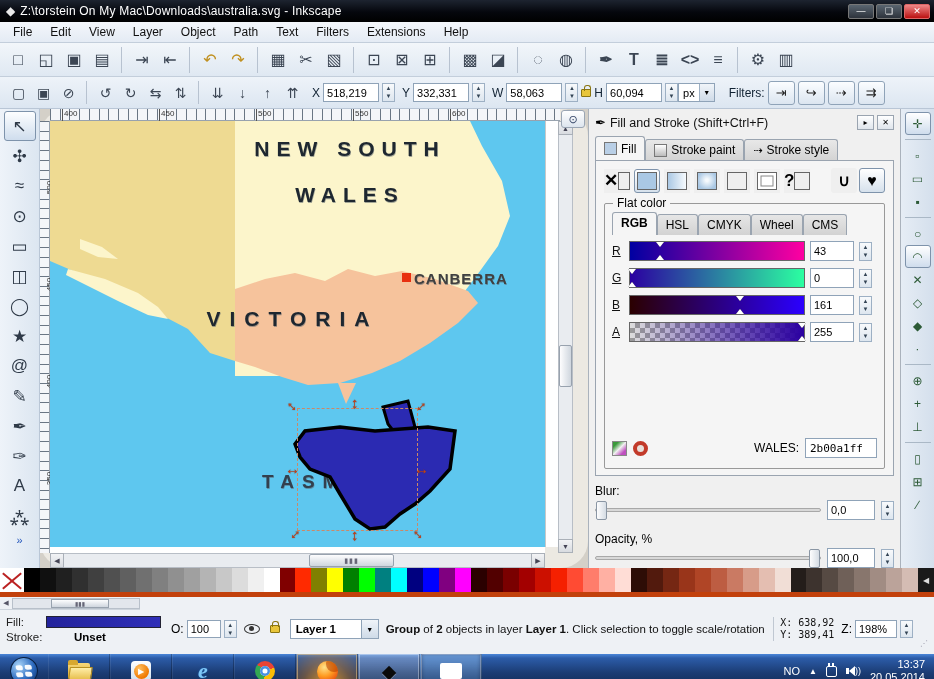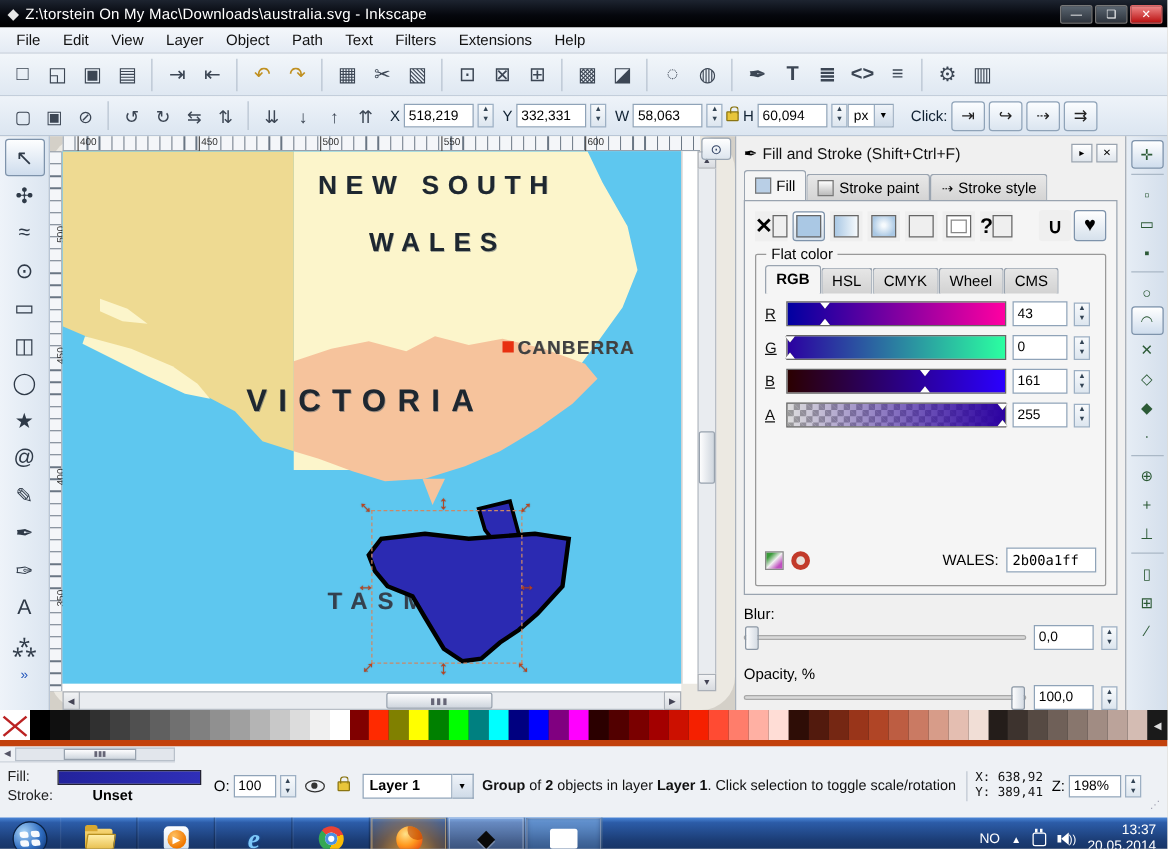--- a/index.html
+++ b/index.html
@@ -49,21 +49,21 @@
     background-image:repeating-linear-gradient(90deg,#6a7684 0 1px,transparent 1px 9.7px); background-size:100% 4px; background-position:0 100%; background-repeat:no-repeat repeat; }
   #hruler .hlab { position:absolute; top:0; font-size:8px; color:#333; border-left:1px solid #555; padding-left:1px; height:12px; }
   #vruler { position:absolute; left:0; top:12px; width:10px; height:432px; background:#f4f6f9; border-right:1px solid #98a2ae;
     background-image:repeating-linear-gradient(180deg,#6a7684 0 1px,transparent 1px 9.7px); background-size:4px 100%; background-position:100% 0; background-repeat:repeat no-repeat; }
   #vruler .vlab { position:absolute; left:-1px; font-size:8px; color:#333; transform:rotate(-90deg); transform-origin:center; width:20px; text-align:center; }
   #viewport { position:absolute; left:10px; top:12px; width:495px; height:426px; overflow:hidden; background:#5ec7ef; }
   #viewport svg { position:absolute; left:0; top:0; }
   .map-label { position:absolute; font-weight:bold; color:#1e2730; text-shadow:.5px .5px 0 rgba(90,100,110,.55); white-space:nowrap; }
   #lbl-nsw1 { left:195px; top:16px; width:210px; text-align:center; font-size:21px; letter-spacing:7px; }
   #lbl-nsw2 { left:225px; top:62px; width:150px; text-align:center; font-size:21px; letter-spacing:7px; }
-  #lbl-vic  { left:145px; top:186px; width:195px; text-align:center; font-size:25px; letter-spacing:9px; }
+  #lbl-vic  { left:145px; top:186px; width:195px; text-align:center; font-size:21px; letter-spacing:9px; }
   #lbl-canb { left:364px; top:149px; font-size:15px; letter-spacing:1px; color:#404040; }
   #lbl-tas  { left:212px; top:350px; font-size:19px; letter-spacing:8px; color:#33404e; z-index:2; }
   #canberra-dot { position:absolute; left:352px; top:152px; width:9px; height:9px; background:#e83010; z-index:2; }
   #tassvg { z-index:3; }
   #selbox { position:absolute; left:247px; top:287px; width:121px; height:123px; border:1px dashed #cc8866; z-index:4; }
   .handle { position:absolute; color:#c0431c; font-size:15px; font-weight:bold; line-height:12px; z-index:5; text-shadow:0 0 1px #7a2a10; }
   #whitestrip-r { position:absolute; left:505px; top:12px; width:13px; height:426px; background:#fff; border-left:1px solid #c8c8c8; }
   #whitestrip-b { position:absolute; left:10px; top:438px; width:495px; height:6px; background:#fff; }
   .sb { background:linear-gradient(180deg,#f2f3f5,#d8dbe0); border:1px solid #aab0b8; }
   #vscroll { position:absolute; left:518px; top:12px; width:15px; height:432px; display:flex; flex-direction:column; align-items:center; }
@@ -398,21 +398,21 @@
     <span class="spinner">
         <span>▲</span>
         <span>▼</span>
       </span>
   </span>
   <span class="unitbox">
     <span class="ub-label">px</span>
     <span class="ub-arrow">▼</span>
   </span>
   <span class="fld" style="margin-left:14px">
-    <span class="fld-label">Click:</span>
+    <span class="fld-label">Filters:</span>
   </span>
   <span style="display:flex">
 
   <button class="toggle">
         <span>⇥</span>
       </button>
       <button class="toggle">
         <span>↪</span>
       </button>
       <button class="toggle">
@@ -474,21 +474,21 @@
       </span>
     <button class="toolb small">»</button>
   </div>
 
   <div id="canvaszone">
     <div id="hruler">
       <span class="hlab" style="left:12px">400</span>
       <span class="hlab" style="left:109px">450</span>
       <span class="hlab" style="left:206px">500</span>
       <span class="hlab" style="left:303px">550</span>
-      <span class="hlab" style="left:418px">600</span>
+      <span class="hlab" style="left:400px">600</span>
     </div>
     <div id="vruler">
       <span class="vlab" style="top:62px">500</span>
       <span class="vlab" style="top:159px">450</span>
       <span class="vlab" style="top:256px">400</span>
       <span class="vlab" style="top:353px">350</span>
     </div>
 
     <div id="viewport">
       <svg width="495" height="426" viewBox="0 0 495 426">

